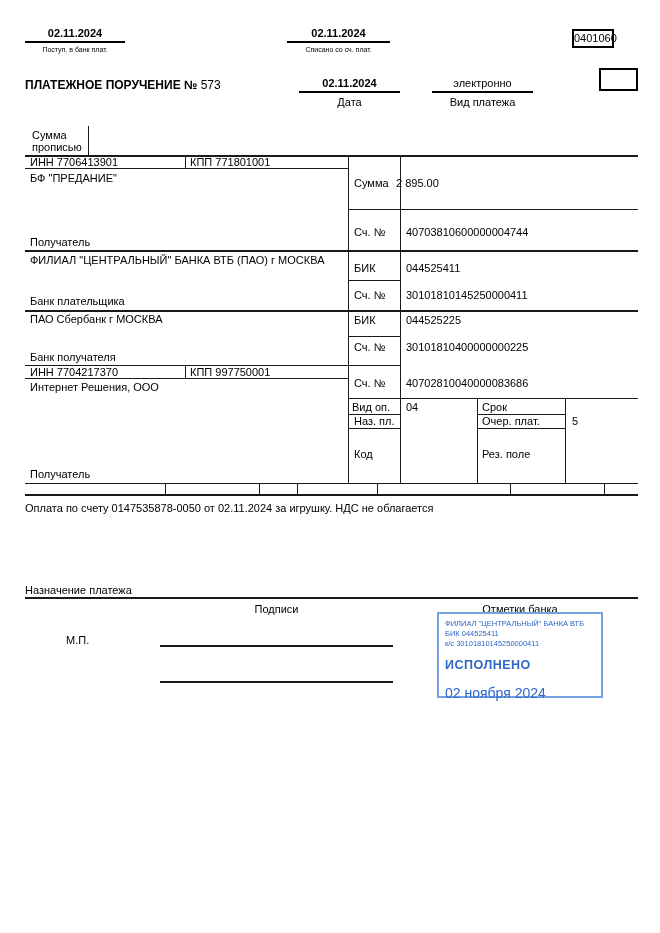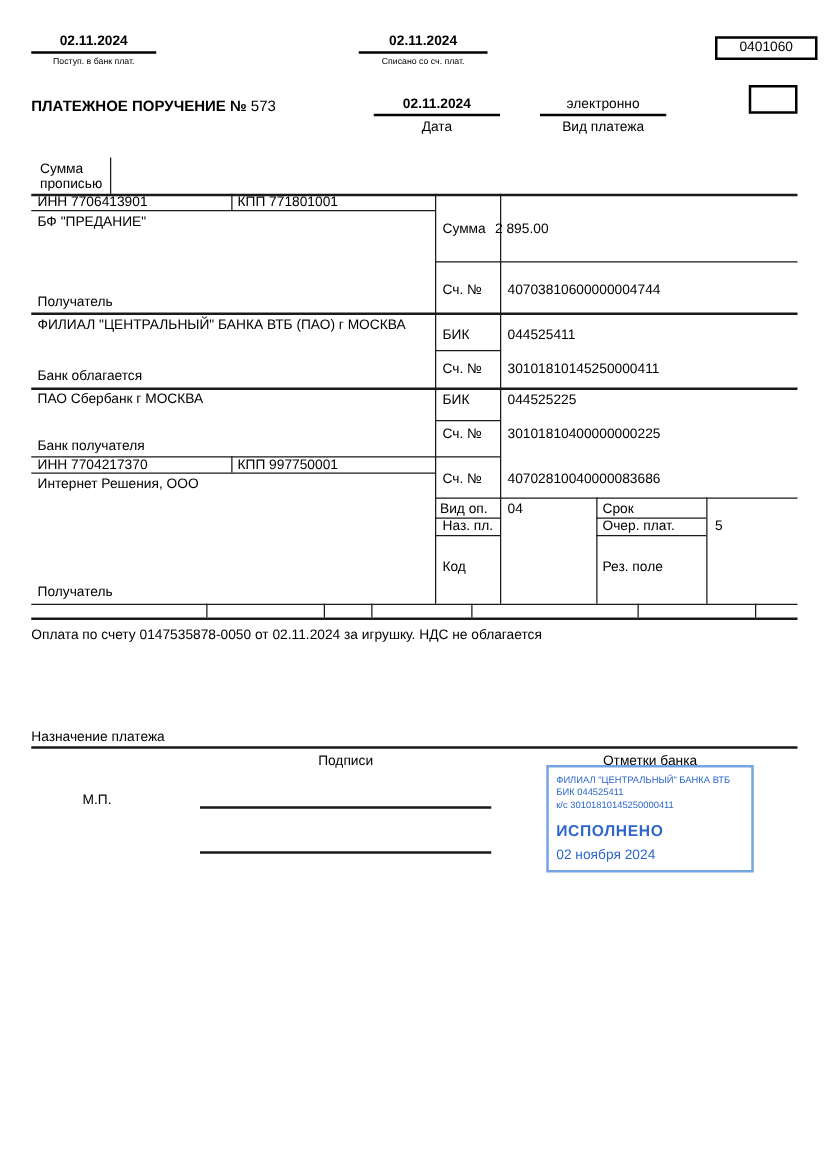--- a/index.html
+++ b/index.html
@@ -18,38 +18,38 @@
   .lv { position:absolute; background:#1a1a1a; width:1px; }
   .box { position:absolute; border:2px solid #000; box-sizing:border-box; }
   .ufield { position:absolute; border-bottom:2px solid #000; text-align:center; padding-bottom:2px; box-sizing:border-box; }
   .stamp {
     position:absolute; left:437px; top:612px; width:166px; height:86px;
     border:2px solid #76a4e2; box-sizing:border-box; padding:5px 6px;
     color:#2e66cc;
   }
   .stamp .sline { font-size:7.5px; line-height:10px; white-space:nowrap; }
   .stamp .status { font-size:12.5px; font-weight:bold; margin-top:9px; letter-spacing:0.5px; }
-  .stamp .sdate { font-size:11px; margin-top:6px; }
+  .stamp .sdate { font-size:14px; margin-top:13px; }
 </style>
 </head>
 <body>
 
 <div class="doc">
 
   <div class="ufield" style="left:25px;top:27px;width:100px">
     <span class="b">02.11.2024</span>
   </div>
   <div class="t small c" style="left:25px;top:46px;width:100px">Поступ. в банк плат.</div>
 
   <div class="ufield" style="left:287px;top:27px;width:103px">
     <span class="b">02.11.2024</span>
   </div>
   <div class="t small c" style="left:287px;top:46px;width:103px">Списано со сч. плат.</div>
 
-  <div class="box c" style="left:572px;top:29px;width:82px;height:19px;line-height:15px">
+  <div class="box c" style="left:572px;top:29px;width:42px;height:19px;line-height:15px">
     <span>0401060</span>
   </div>
 
   <div class="t" style="left:25px;top:79px;font-size:12px">
     <span class="b">ПЛАТЕЖНОЕ ПОРУЧЕНИЕ №</span>
     <span>573</span>
   </div>
 
   <div class="ufield" style="left:299px;top:77px;width:101px">
     <span class="b">02.11.2024</span>
@@ -95,21 +95,21 @@
   <div class="lv" style="left:297px;top:483px;height:11px"></div>
   <div class="lv" style="left:377px;top:483px;height:11px"></div>
   <div class="lv" style="left:510px;top:483px;height:11px"></div>
   <div class="lv" style="left:604px;top:483px;height:11px"></div>
 
   <div class="t" style="left:30px;top:156px">ИНН 7706413901</div>
   <div class="t" style="left:190px;top:156px">КПП 771801001</div>
   <div class="t" style="left:30px;top:172px">БФ "ПРЕДАНИЕ"</div>
   <div class="t" style="left:30px;top:236px">Получатель</div>
   <div class="t" style="left:30px;top:254px">ФИЛИАЛ "ЦЕНТРАЛЬНЫЙ" БАНКА ВТБ (ПАО) г МОСКВА</div>
-  <div class="t" style="left:30px;top:295px">Банк облагается</div>
+  <div class="t" style="left:30px;top:295px">Банк плательщика</div>
   <div class="t" style="left:30px;top:313px">ПАО Сбербанк г МОСКВА</div>
   <div class="t" style="left:30px;top:351px">Банк получателя</div>
   <div class="t" style="left:30px;top:366px">ИНН 7704217370</div>
   <div class="t" style="left:190px;top:366px">КПП 997750001</div>
   <div class="t" style="left:30px;top:381px">Интернет Решения, ООО</div>
   <div class="t" style="left:30px;top:468px">Получатель</div>
 
   <div class="t" style="left:354px;top:177px">Сумма</div>
   <div class="t" style="left:396px;top:177px">2 895.00</div>
 

